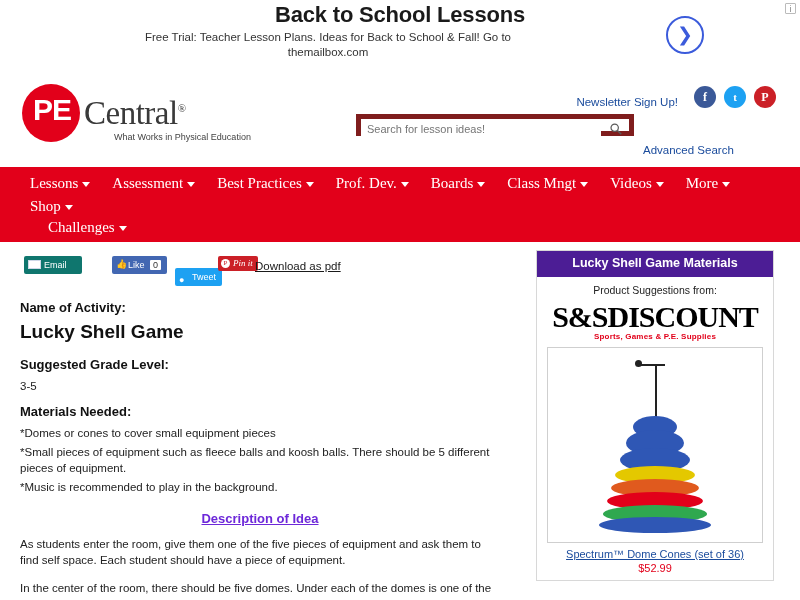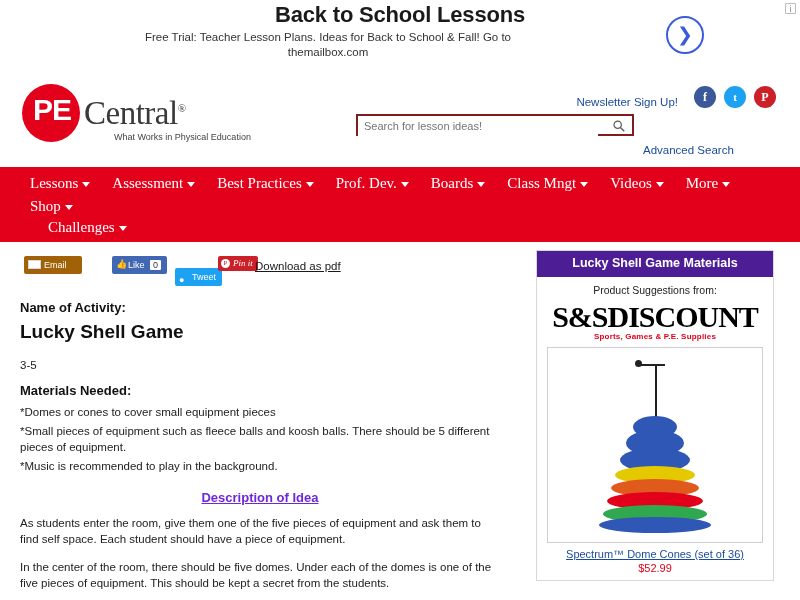--- a/index.html
+++ b/index.html
@@ -153,21 +153,21 @@
   .sbtn.fb { background: #3b5998; }
   .sbtn.tw { background: #1da1f2; font-size: 11px; }
   .sbtn.pin { background: #cb2027; }
 
   .searchbox {
     position: absolute;
     left: 356px;
     top: 42px;
     width: 278px;
     height: 22px;
-    border: 2px solid #7f1d1d;
+    border: 5px solid #7f1d1d;
     background: #fff;
   }
   .searchbox input {
     border: none;
     outline: none;
     width: 240px;
     height: 20px;
     font-size: 11px;
     padding: 0 6px;
     color: #555;
@@ -235,21 +235,21 @@
   }
 
   .share-row {
     position: relative;
     height: 36px;
   }
   .btn-email {
     position: absolute;
     left: 4px; top: 2px;
     width: 58px; height: 18px;
-    background: #a16207;
+    background: #0f766e;
     border-radius: 2px;
     color: #fff;
     font-size: 9px;
     line-height: 18px;
     padding-left: 20px;
   }
   .btn-email .env {
     position: absolute;
     left: 4px; top: 4px;
     width: 13px; height: 9px;
@@ -508,20 +508,21 @@
       <div class="btn-pin">
         <span class="pin-dot">P</span>
         <span>Pin it</span>
       </div>
       <a class="pdf-link" href="#">Download as pdf</a>
     </div>
 
     <div class="field-label">Name of Activity:</div>
     <div class="activity-title">Lucky Shell Game</div>
 
+    <div class="field-label">Suggested Grade Level:</div>
     <div class="body-text">3-5</div>
 
     <div class="field-label">Materials Needed:</div>
     <div class="body-text">*Domes or cones to cover small equipment pieces</div>
     <div class="body-text">*Small pieces of equipment such as fleece balls and koosh balls. There should be 5 different pieces of equipment.</div>
     <div class="body-text">*Music is recommended to play in the background.</div>
 
     <div class="desc-head">Description of Idea</div>
 
     <p class="para">As students enter the room, give them one of the five pieces of equipment and ask them to find self space. Each student should have a piece of equipment.</p>

